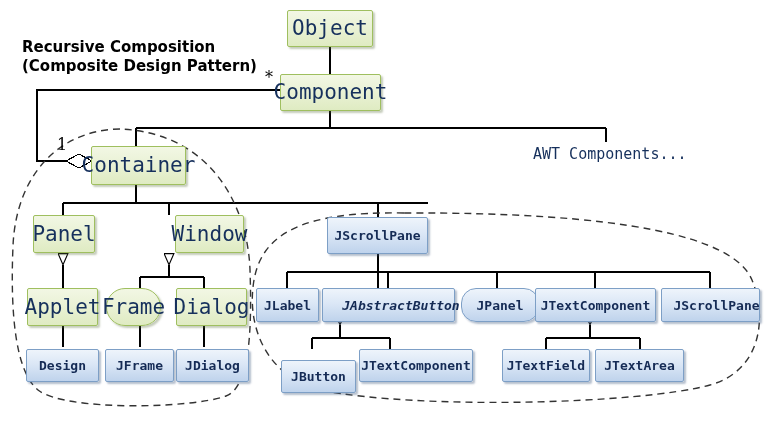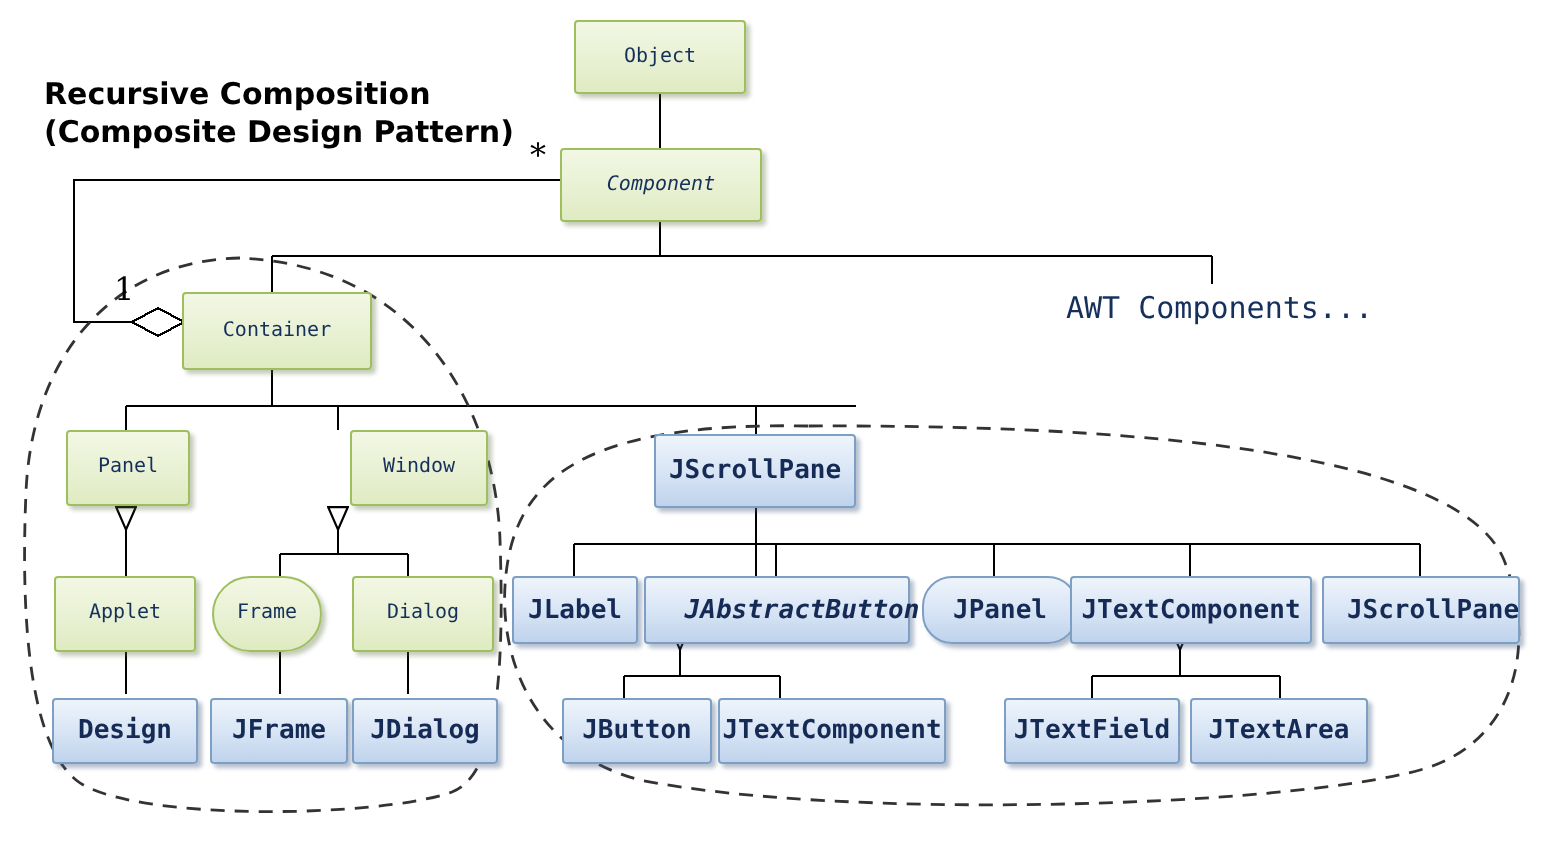--- a/index.html
+++ b/index.html
@@ -25,21 +25,21 @@
     border-radius:2px;
     z-index:3;
   }
   .node .lbl{display:block;line-height:1;}
 
   
   .awt{
     background:linear-gradient(180deg,#f2f7e4 0%,#eaf2d6 45%,#dfebc2 100%);
     border:1px solid #9fbf5f;
     color:#16305c;
-    font-size:10px;
+    font-size:21px;
     box-shadow:2px 2px 2px rgba(90,110,60,.35);
   }
   
   .swing{
     background:linear-gradient(180deg,#eef4fb 0%,#dbe7f6 45%,#bfd3ec 100%);
     border:1px solid #7d9fc6;
     color:#152b55;
     font-size:13px;
     font-weight:bold;
     box-shadow:2px 2px 2px rgba(70,95,130,.40);
@@ -143,21 +143,21 @@
 
   <div class="ftext" id="awt-more">AWT Components...</div>
 
   <div class="ftext mult" id="mult-star">*</div>
   <div class="ftext mult" id="mult-one">1</div>
 
   <div class="node awt" style="left:287px;top:10px;width:86px;height:37px;">
     <span class="lbl">Object</span>
     </div>
 
-  <div class="node awt" style="left:280px;top:74px;width:101px;height:37px;font-style:italic;">
+  <div class="node awt" style="left:280px;top:74px;width:101px;height:37px;">
     <span class="lbl">Component</span>
     </div>
 
   <div class="node awt" style="left:91px;top:146px;width:95px;height:39px;">
     <span class="lbl">Container</span>
     </div>
 
   <div class="node awt" style="left:33px;top:215px;width:62px;height:38px;">
     <span class="lbl">Panel</span>
     </div>
@@ -207,21 +207,21 @@
     </div>
 
   <div class="node swing" style="left:535px;top:288px;width:121px;height:34px;">
     <span class="lbl">JTextComponent</span>
     </div>
 
   <div class="node swing" style="left:661px;top:288px;width:99px;height:34px;padding-left:12px;">
     <span class="lbl">JScrollPane</span>
     </div>
 
-  <div class="node swing" style="left:281px;top:349px;width:75px;height:33px;">
+  <div class="node swing" style="left:281px;top:360px;width:75px;height:33px;">
     <span class="lbl">JButton</span>
     </div>
 
   <div class="node swing" style="left:359px;top:349px;width:114px;height:33px;">
     <span class="lbl">JTextComponent</span>
     </div>
 
   <div class="node swing" style="left:502px;top:349px;width:88px;height:33px;">
     <span class="lbl">JTextField</span>
     </div>

